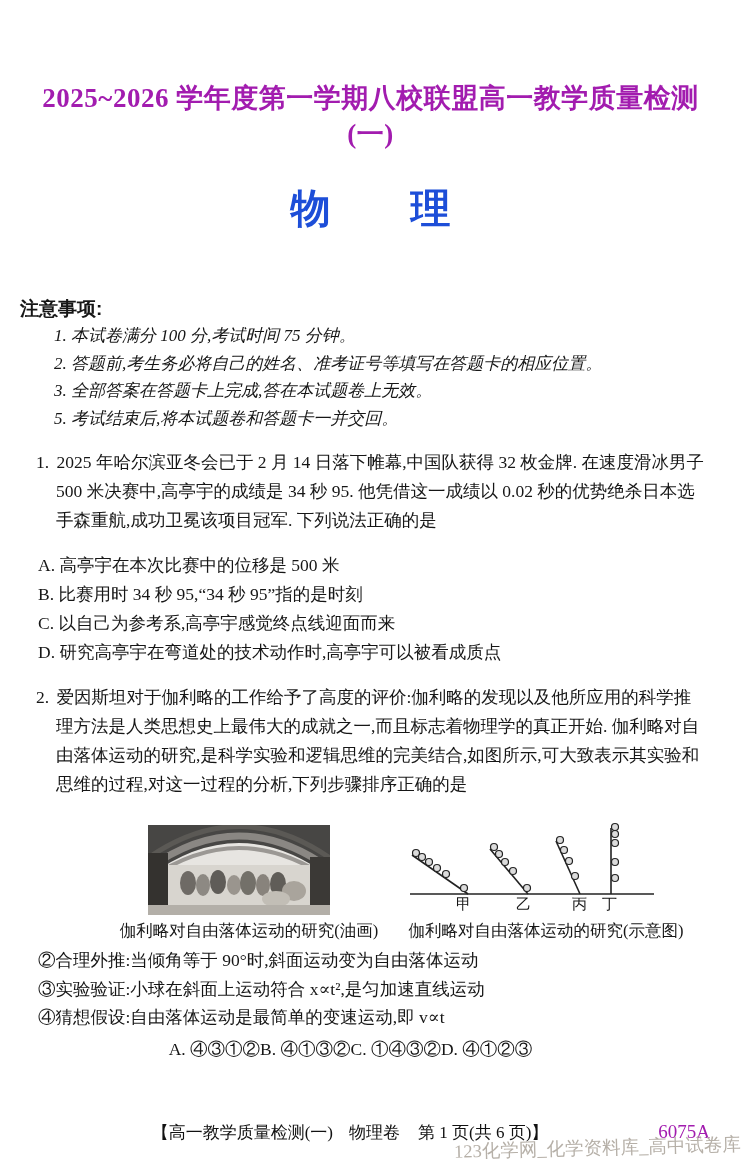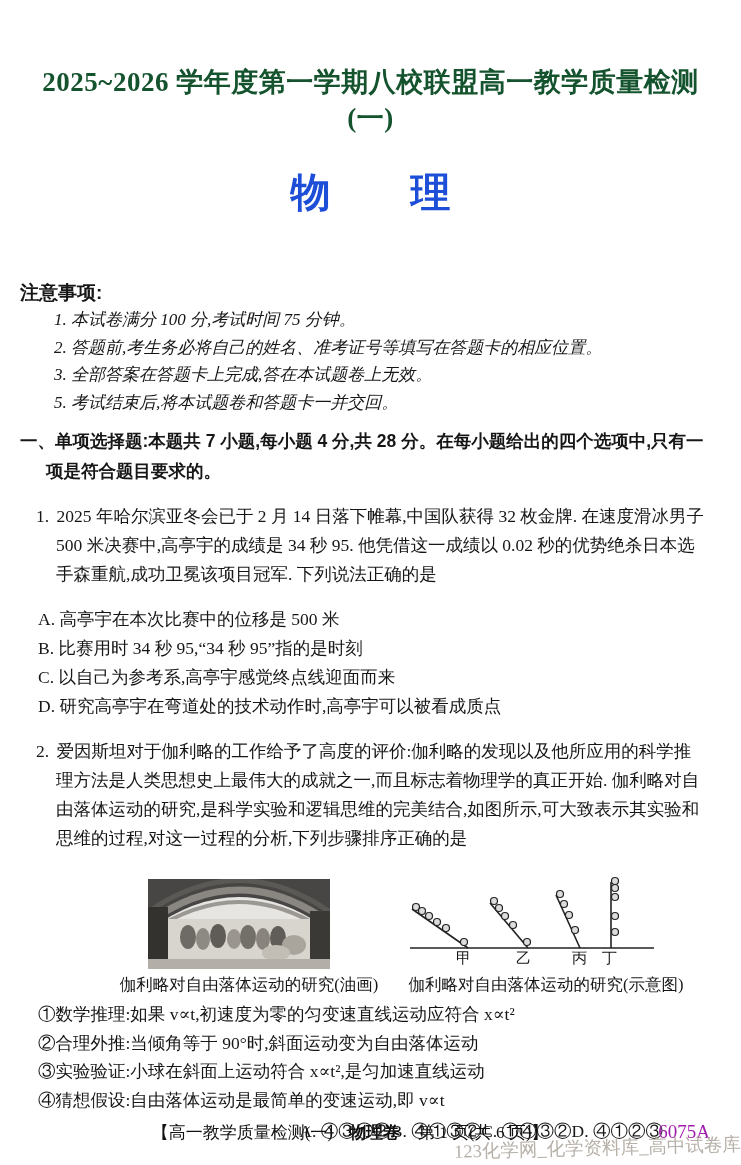--- a/index.html
+++ b/index.html
@@ -8,25 +8,25 @@
     width: 741px; height: 1165px;
     background: #ffffff;
     color: #161616;
     font-family: "Liberation Serif", "DejaVu Serif", serif;
     position: relative;
     overflow: hidden;
   }
   .content { padding: 0 20px; }
 
   .title {
-    margin: 0; padding-top: 64px;
+    margin: 16px; padding-top: 64px;
     text-align: center;
     font-size: 27px; font-weight: bold;
     letter-spacing: 0.5px;
-    color: #14532d;
+    color: #a21caf;
   }
   .subject {
     margin-top: 34px;
     text-align: center;
     font-size: 40px; font-weight: bold;
     line-height: 46px;
     color: #1d4ed8;
   }
 
   .notice-head {
@@ -56,29 +56,29 @@
   .fig-oil svg { display: block; }
   .fig-sch { margin-left: 74px; }
   .caption-row { display: flex; margin-top: 5px; }
   .caption { font-size: 16.5px; text-align: center; }
   .caption-oil { margin-left: 88px; width: 282px; }
   .caption-sch { margin-left: 10px; width: 292px; }
 
   .steps { margin-top: 4px; }
   .step { margin: 0 0 0 18px; font-size: 17.5px; line-height: 28.5px; }
 
-  .answer-row { display: flex; margin: 5px 58px 0 18px; justify-content: flex-end; font-size: 17.5px; }
+  .answer-row { display: flex; margin: 5px 58px 0 18px; justify-content: center; font-size: 17.5px; }
 
   .footer {
     position: absolute; top: 1121px; left: 0;
     width: 700px; text-align: center; font-size: 17px; color: #111;
   }
   .footer-vol {
     font-family: "Liberation Sans", "DejaVu Sans", sans-serif;
-    font-weight: bold; margin: 0 16px;
+    font-weight: normal; margin: 0 16px;
   }
   .footer-page { margin-left: 2px; }
   .footer-code { position: absolute; top: 1121px; right: 31px; font-size: 19px; color: #a21caf; }
   .watermark {
     position: absolute; top: 1135px; right: 0;
     color: #b6b0a8; font-size: 18.5px; white-space: nowrap;
     transform: rotate(-1.5deg);
   }
 </style>
 </head>
@@ -88,21 +88,20 @@
 
   <h1 class="title">2025~2026 学年度第一学期八校联盟高一教学质量检测(一)</h1>
   <div class="subject">物　　理</div>
 
   <div class="notice-head">注意事项:</div>
   <p class="notice-item">1. 本试卷满分 100 分,考试时间 75 分钟。</p>
   <p class="notice-item">2. 答题前,考生务必将自己的姓名、准考证号等填写在答题卡的相应位置。</p>
   <p class="notice-item">3. 全部答案在答题卡上完成,答在本试题卷上无效。</p>
   <p class="notice-item">5. 考试结束后,将本试题卷和答题卡一并交回。</p>
 
-  <p class="section-head">一、单项选择题:本题共 7 小题,每小题 4 分,共 28 分。在每小题给出的四个选项中,只有一项是符合题目要求的。</p>
 
   <p class="question"><span class="qnum">1.</span> <span>2025 年哈尔滨亚冬会已于 2 月 14 日落下帷幕,中国队获得 32 枚金牌. 在速度滑冰男子 500 米决赛中,高亭宇的成绩是 34 秒 95. 他凭借这一成绩以 0.02 秒的优势绝杀日本选手森重航,成功卫冕该项目冠军. 下列说法正确的是</span></p>
   <p class="option">A. 高亭宇在本次比赛中的位移是 500 米</p>
   <p class="option">B. 比赛用时 34 秒 95,“34 秒 95”指的是时刻</p>
   <p class="option">C. 以自己为参考系,高亭宇感觉终点线迎面而来</p>
   <p class="option">D. 研究高亭宇在弯道处的技术动作时,高亭宇可以被看成质点</p>
 
   <p class="question"><span class="qnum">2.</span> <span>爱因斯坦对于伽利略的工作给予了高度的评价:伽利略的发现以及他所应用的科学推理方法是人类思想史上最伟大的成就之一,而且标志着物理学的真正开始. 伽利略对自由落体运动的研究,是科学实验和逻辑思维的完美结合,如图所示,可大致表示其实验和思维的过程,对这一过程的分析,下列步骤排序正确的是</span></p>
 
   <div class="figure-row">
@@ -172,21 +171,20 @@
       </svg>
     </figure>
   </div>
 
   <div class="caption-row">
     <div class="caption caption-oil">伽利略对自由落体运动的研究(油画)</div>
     <div class="caption caption-sch">伽利略对自由落体运动的研究(示意图)</div>
   </div>
 
   <div class="steps">
-    <p class="step">①数学推理:如果 v∝t,初速度为零的匀变速直线运动应符合 x∝t²</p>
     <p class="step">②合理外推:当倾角等于 90°时,斜面运动变为自由落体运动</p>
     <p class="step">③实验验证:小球在斜面上运动符合 x∝t²,是匀加速直线运动</p>
     <p class="step">④猜想假设:自由落体运动是最简单的变速运动,即 v∝t</p>
   </div>
 
   <div class="answer-row">
     <span>A. ④③①②</span>
     <span>B. ④①③②</span>
     <span>C. ①④③②</span>
     <span>D. ④①②③</span>

